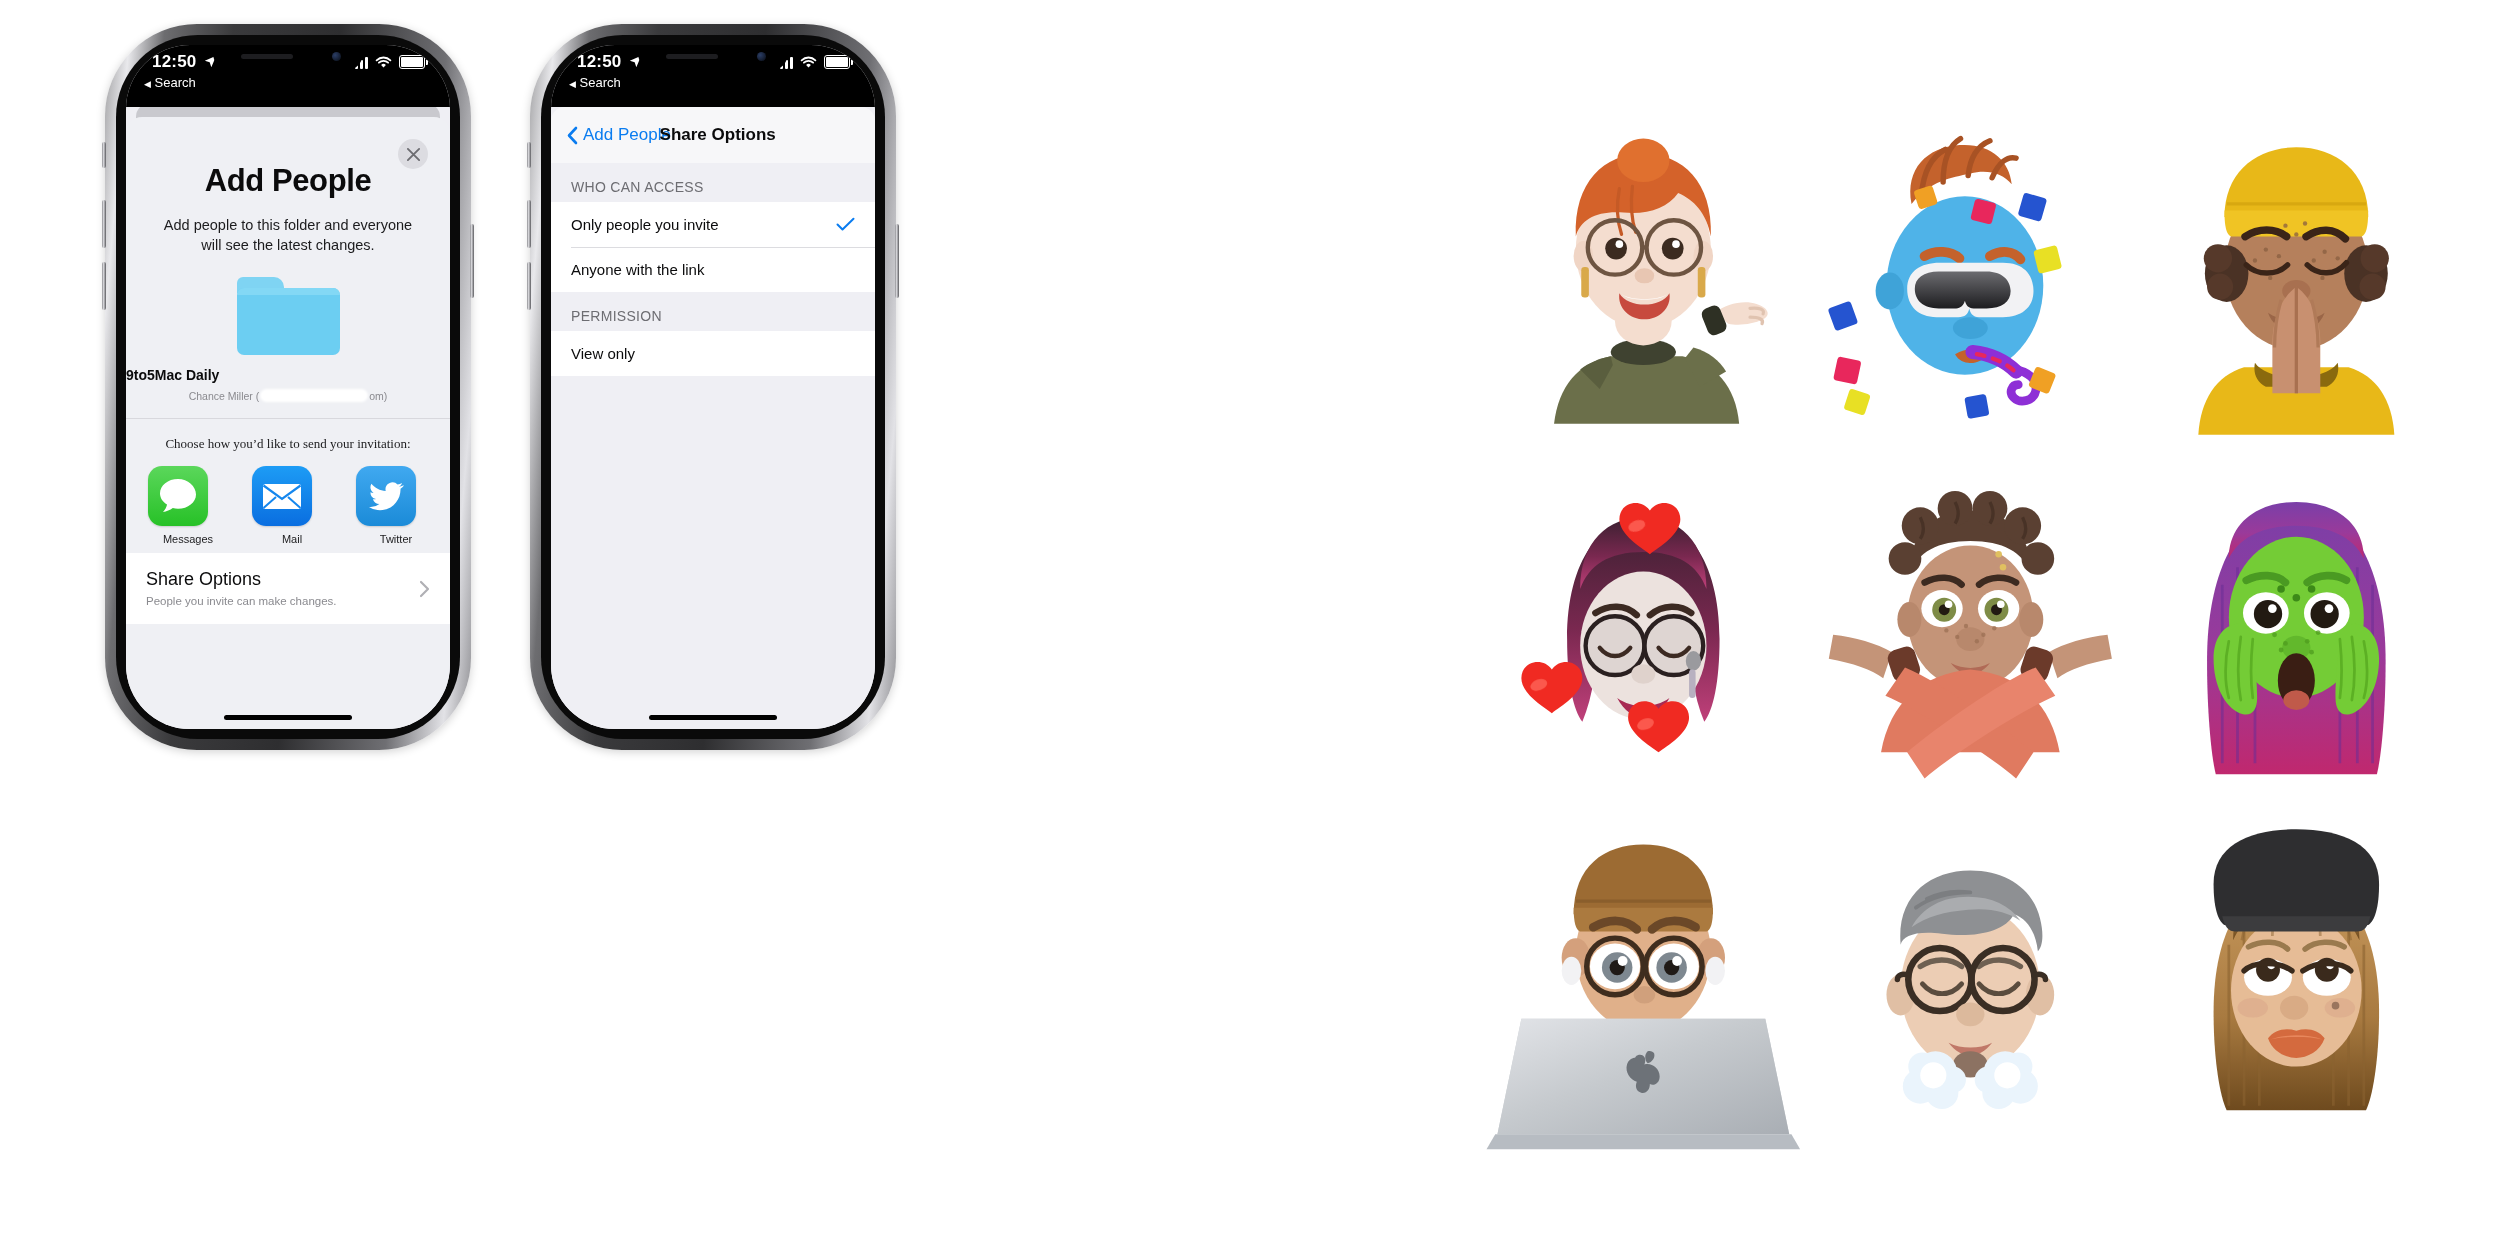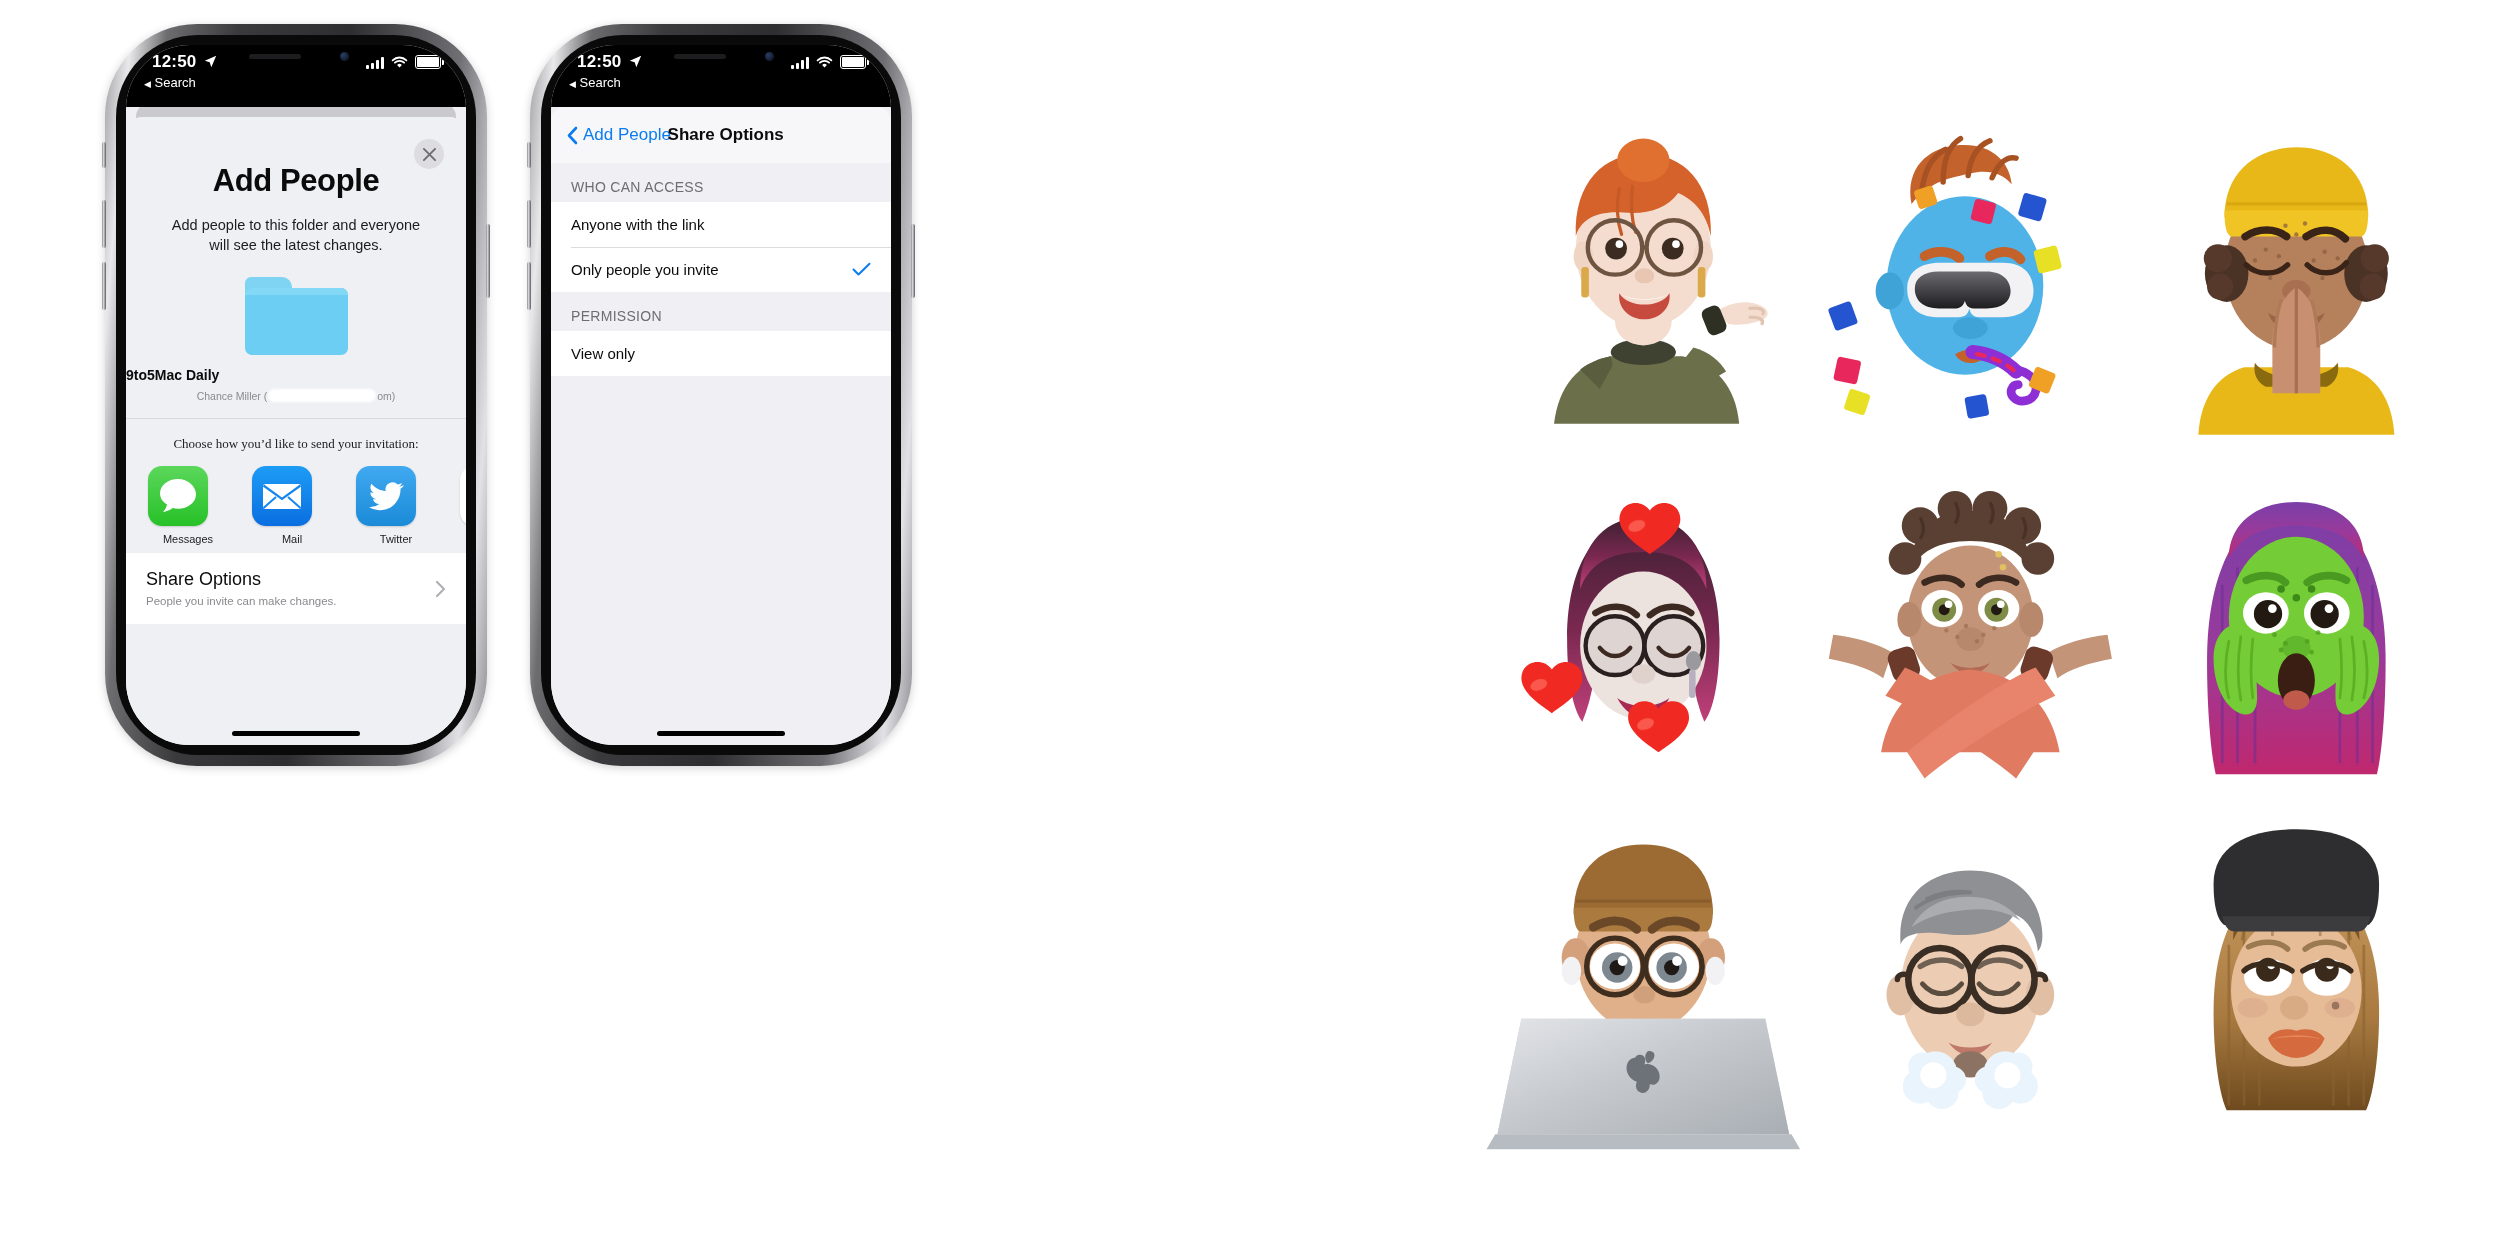--- a/index.html
+++ b/index.html
@@ -6,21 +6,21 @@
   body{
     width:2500px;height:1250px;background:#ffffff;
     font-family:"Liberation Sans",sans-serif;
     overflow:hidden;position:relative;
   }
   .stage{position:absolute;inset:0;}
 
   
   .phone{position:absolute;border-radius:92px;
     background:linear-gradient(95deg,#9a9a9c 0%,#e9e9ec 6%,#6d6d70 14%,#3a3a3c 30%,#2e2e30 55%,#6f6f73 80%,#e2e2e6 93%,#8a8a8e 100%);
-    padding:11px;box-shadow:0 2px 10px rgba(0,0,0,.18);}
+    padding:3px;box-shadow:0 2px 10px rgba(0,0,0,.18);}
   .phone-inner{position:absolute;inset:11px;border-radius:82px;background:#0a0a0a;}
   .screen{position:absolute;inset:21px;border-radius:64px;overflow:hidden;background:#efeff4;}
 
   .notch{position:absolute;top:0;left:50%;transform:translateX(-50%);
     width:150px;height:26px;background:#000;border-radius:0 0 18px 18px;z-index:30;}
   .notch .spk{position:absolute;top:9px;left:28px;width:52px;height:5px;background:#1d1d20;border-radius:3px;}
   .notch .cam{position:absolute;top:7px;right:22px;width:9px;height:9px;border-radius:50%;
     background:radial-gradient(circle at 35% 35%,#2b3e66 0%,#121a2b 70%);}
 
   
@@ -272,27 +272,27 @@
             <path d="M9 2 2 9.5 9 17" stroke="#0a7cf0" stroke-width="2.6" fill="none" stroke-linecap="round" stroke-linejoin="round"></path>
           </svg>
           <span>Add People</span>
         </div>
         <div class="nav-title">Share Options</div>
       </div>
 
       <div class="tbl">
         <div class="sec-head">WHO CAN ACCESS</div>
         <div class="row">
-          <span>Anyone with the link</span>
-        </div>
-        <div class="row">
           <span>Only people you invite</span>
           <svg class="check" width="19" height="15" viewBox="0 0 19 15">
             <path d="M1.5 7.5 6.5 12.5 17.5 1.8" stroke="#0a7cf0" stroke-width="2" fill="none" stroke-linecap="round" stroke-linejoin="round"></path>
           </svg>
+        </div>
+        <div class="row">
+          <span>Anyone with the link</span>
         </div>
 
         <div class="sec-head">PERMISSION</div>
         <div class="row">
           <span>View only</span>
         </div>
       </div>
 
       <div class="notch">
         <span class="spk"></span>

